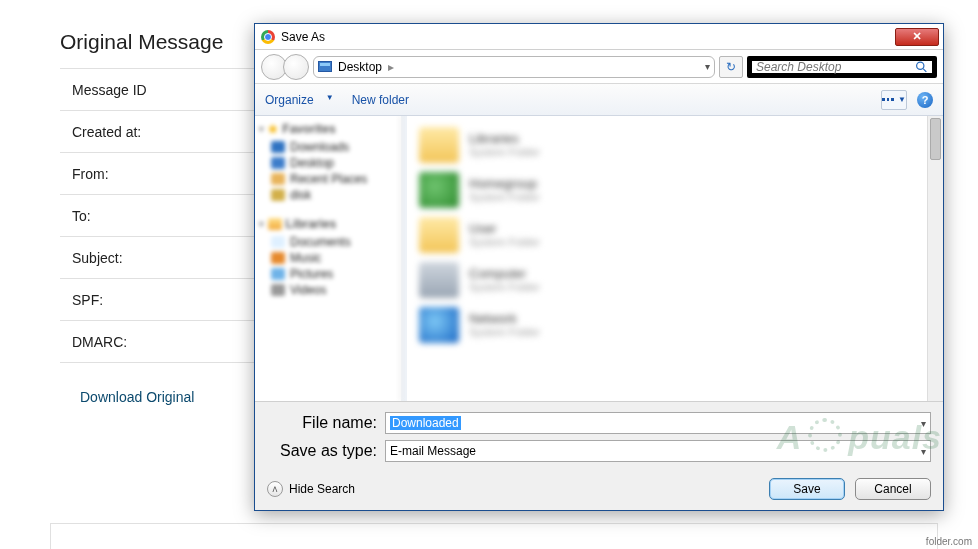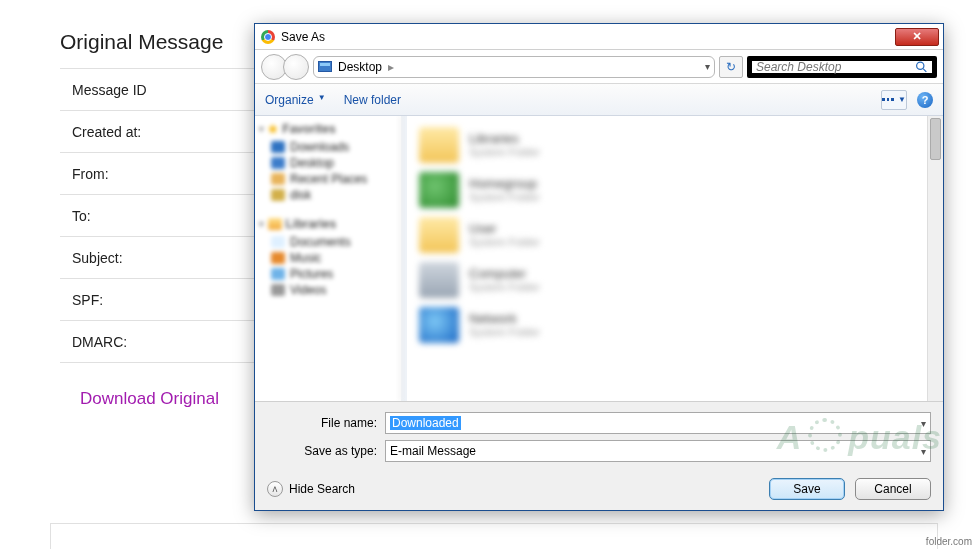--- a/index.html
+++ b/index.html
@@ -3,21 +3,21 @@
 <meta charset="utf-8">
 <style>
   * { box-sizing: border-box; margin: 0; padding: 0; font-family: "Segoe UI", Tahoma, Arial, sans-serif; }
   body { background: #fff; width: 978px; height: 549px; position: relative; overflow: hidden; }
 
   
   .page { padding: 30px 0 0 60px; }
   .page h1 { font-size: 21px; font-weight: 400; color: #212121; margin-bottom: 14px; }
   .msg-table { border-top: 1px solid #e0e0e0; width: 880px; }
   .msg-row { border-bottom: 1px solid #e0e0e0; height: 42px; display: flex; align-items: center; padding-left: 12px; font-size: 14px; color: #212121; }
-  .download-link { margin: 26px 10px 0 20px; color: #a21caf; font-size: 17px; cursor: pointer; display: inline-block; }
+  .download-link { margin: 26px 10px 0 20px; color: #0c4a6e; font-size: 14px; cursor: pointer; display: inline-block; }
   .lower-bar { position: absolute; bottom: 0; left: 50px; right: 40px; height: 26px; background: #fff; border: 1px solid #e0e0e0; border-bottom: none; }
 
   
   .dialog { position: absolute; top: 23px; left: 254px; width: 690px; height: 488px; background: #fff; border: 1px solid #1a4d8f; box-shadow: 0 4px 18px rgba(0,0,0,.35); display: flex; flex-direction: column; }
   .titlebar { height: 26px; background: #fff; border-bottom: 1px solid #d0d0d0; display: flex; align-items: center; padding: 0 4px 0 6px; }
   .chrome-icon { width: 14px; height: 14px; border-radius: 50%; background: conic-gradient(#ea4335 0 120deg, #fbbc05 120deg 240deg, #34a853 240deg 360deg); position: relative; margin-right: 6px; }
   .chrome-icon::after { content:""; position:absolute; inset:3px; border-radius:50%; background:#4285f4; border:1.5px solid #fff; }
   .titlebar-text { font-size: 12px; color: #000; }
   .close-btn { margin-left: auto; width: 44px; height: 18px; background: linear-gradient(#e67a7a,#c52b1d); border:1px solid #8a1f14; border-radius: 2px; display:flex; align-items:center; justify-content:center; color:#fff; font-size:11px; font-weight:bold; cursor:pointer; }
   .navrow { height: 34px; display: flex; align-items: center; gap: 4px; padding: 0 6px; border-bottom: 1px solid #d8d8d8; background:#fff; }
@@ -27,21 +27,21 @@
   .addr { flex: 1; display: flex; align-items: center; height: 22px; border: 1px solid #b8b8b8; border-radius: 6px; background: #fff; padding: 0 4px; gap: 6px; font-size: 12px; }
   .desktop-icon { width:14px; height:11px; background:#3d7dca; border:1px solid #2558a3; position:relative; }
   .desktop-icon::after{content:"";position:absolute;inset:1px 1px 5px 1px;background:#8ecaf9;}
   .addr .sep { color:#888; }
   .addr .drop { margin-left:auto; font-size:10px; color:#555; }
   .refresh { width:24px; height:22px; border:1px solid #b8b8b8; border-radius:2px; background:#f5f5f5; display:flex; align-items:center; justify-content:center; font-size:12px; color:#2a6dbf; cursor:pointer;}
   .search { width: 190px; height:22px; border:5px solid #000000; border-radius:2px; display:flex; align-items:center; padding:0 4px; position:relative; }
   .search input { border:none; outline:none; width:100%; font-size:12px; font-style:italic; color:#888; background:transparent;}
   .mag { width:14px; height:14px; color:#2a6dbf; }
   .toolbar { height: 32px; background: linear-gradient(#fcfcfc,#eef2f7); border-bottom:1px solid #d0d7e2; display:flex; align-items:center; padding:0 10px; gap:18px; font-size:12px; }
-  .toolbar .org { color:#1852a7; cursor:pointer; display:flex; gap:4px;}
+  .toolbar .org { color:#1852a7; cursor:pointer; display:flex; gap:12px;}
   .toolbar .tri { font-size:8px; color:#1852a7; }
   .toolbar .nfolder { color:#1852a7; cursor:pointer; }
   .toolbar .ricons { margin-left:auto; display:flex; align-items:center; gap:10px;}
   .viewbtn { width:26px; height:20px; border:1px solid #bcc8d8; border-radius:2px; background:#f3f7fc; display:flex; align-items:center; justify-content:center; gap:2px; cursor:pointer;}
   .viewbtn .sq{width:3px;height:3px;background:#1852a7;}
   .viewbtn .tri2{font-size:8px;color:#1852a7;margin-left:2px;}
   .help { width:16px; height:16px; border-radius:50%; background:radial-gradient(circle at 35% 30%,#6db4f5,#1a66c4); color:#fff; font-size:11px; font-weight:bold; display:flex; align-items:center; justify-content:center; cursor:pointer;}
   .body { flex:1; display:flex; background:#fff; position:relative; border-bottom:1px solid #d0d0d0; overflow:hidden;}
   .tree { width:146px; border-right:1px solid #d8d8d8; background:#fff; padding:6px 4px; filter: blur(2.2px); }
   .tree-section { margin-bottom:14px; }
@@ -61,21 +61,21 @@
   .fi2{background:radial-gradient(circle at 40% 40%,#6fc46f,#2d8a2d);} 
   .fi3{background:linear-gradient(#ffe9a6,#f3c659);} 
   .fi4{background:linear-gradient(#cfd6de,#9aa6b4);} 
   .fi5{background:radial-gradient(circle at 40% 40%,#7ec8f5,#1866c4);}
   .file-txt{font-size:13px;color:#333;}
   .file-sub{font-size:11px;color:#999;}
   .vscroll{position:absolute;right:0;top:0;bottom:0;width:16px;background:#f0f0f0;border-left:1px solid #ddd;}
   .vscroll::before{content:"";position:absolute;top:2px;left:2px;right:2px;height:40px;background:#c9c9c9;border:1px solid #aaa;border-radius:2px;}
   .footer { background:#f0f0f0; padding: 10px 12px 10px 12px; }
   .frow { display:flex; align-items:center; margin-bottom:6px; }
-  .flabel { width:118px; text-align:right; padding-right:8px; font-size:12px; color:#000; }
+  .flabel { width:118px; text-align:right; padding-right:8px; font-size:16px; color:#000; }
   .finput { flex:1; height:22px; border:1px solid #a8a8a8; background:#fff; display:flex; align-items:center; padding:0 4px; font-size:12px; position:relative;}
   .finput .val{ background:#3399ff; color:#fff; padding:0 2px;}
   .finput .dd{ margin-left:auto; font-size:10px; color:#555;}
   .btnrow { display:flex; align-items:center; margin-top:16px;}
   .hf { display:flex; align-items:center; gap:6px; font-size:12px; color:#000; cursor:pointer;}
   .hf-circ{width:16px;height:16px;border:1px solid #9a9a9a;border-radius:50%;background:linear-gradient(#fff,#e6e6e6);display:flex;align-items:center;justify-content:center;font-size:10px;color:#555;}
   .btns { margin-left:auto; display:flex; gap:10px;}
   .wbtn { width:76px; height:22px; font-size:12px; border:1px solid #8a8a8a; border-radius:5px; background:linear-gradient(#fdfdfd,#e4e4e4); cursor:pointer;}
   .wbtn.primary { border:1px solid #3c7fb1; box-shadow:0 0 0 1px #a3d1f5 inset; background:linear-gradient(#eaf4fd,#cde7f9);}
 

